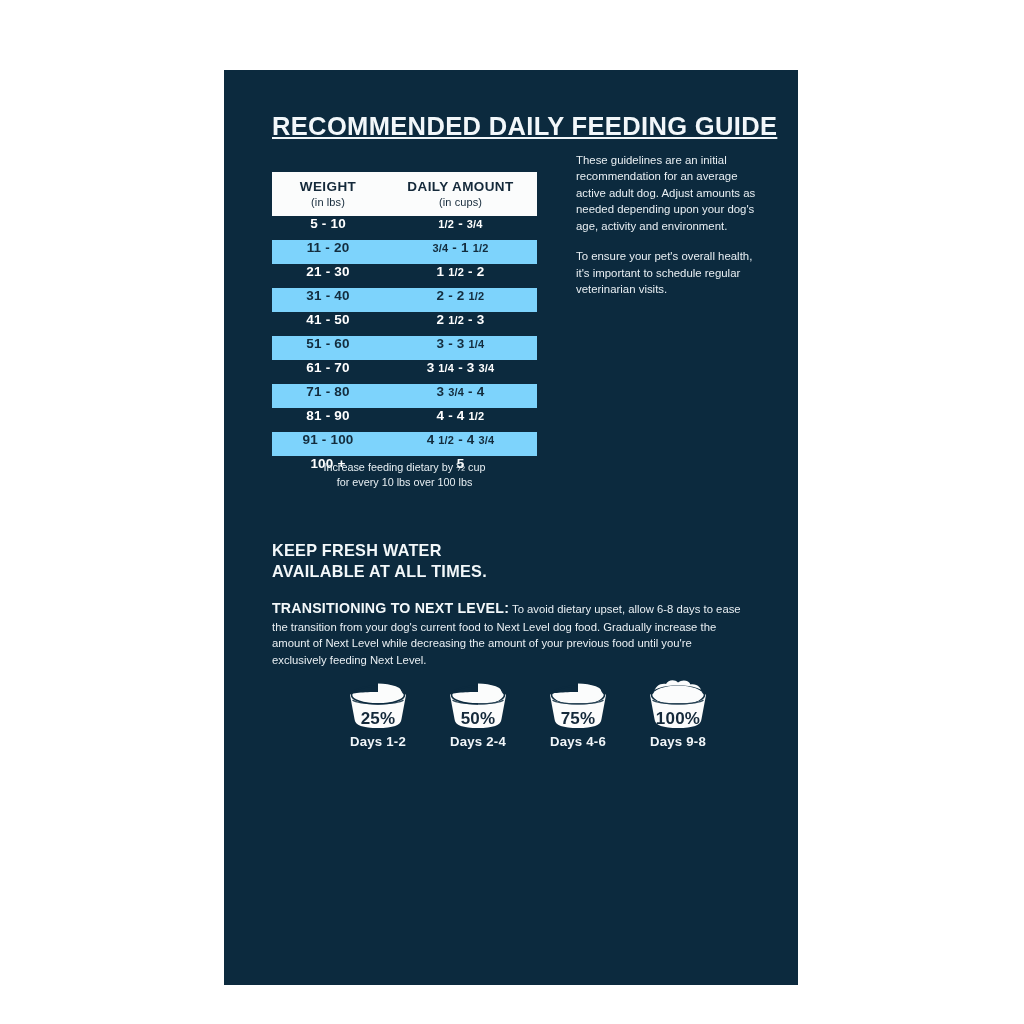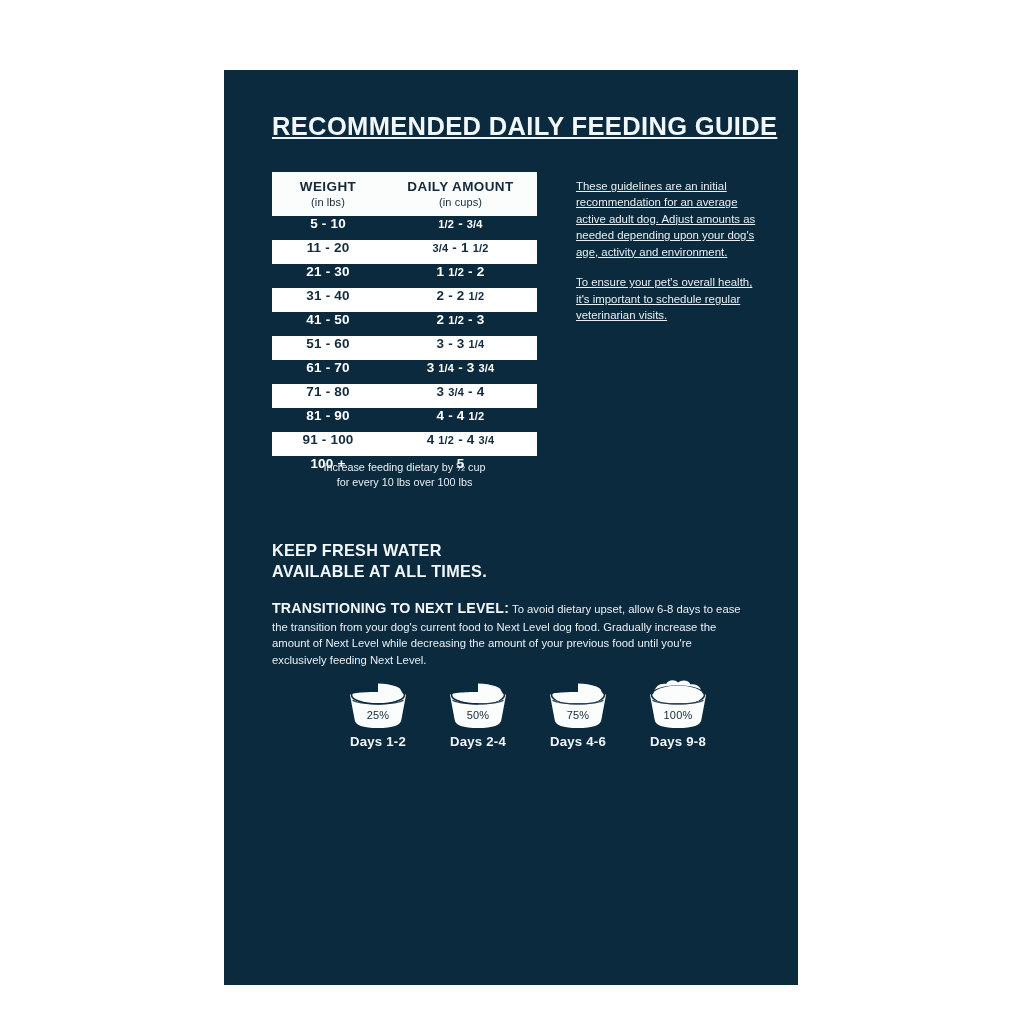--- a/index.html
+++ b/index.html
@@ -44,21 +44,21 @@
     position: absolute;
     left: 48px;
     top: 102px;
     width: 265px;
   }
   .trow {
     display: flex;
     height: 24px;
   }
   .trow.alt {
-    background: #ffffff;
+    background: #7dd3fc;
     color: #132c3d;
   }
   .trow.dark {
     background: transparent;
     color: #ffffff;
   }
   .thead {
     background: #fbfcfc;
     color: #14293a;
     height: 44px;
@@ -111,26 +111,25 @@
     text-align: center;
     font-size: 10.8px;
     line-height: 1.42;
     color: #e7eef2;
   }
 
   
   #side {
     position: absolute;
     left: 352px;
-    top: 108px;
+    top: 82px;
     width: 182px;
     font-size: 11.4px;
     line-height: 1.44;
     color: #e9eff3;
-    text-decoration: underline;
   }
   #side p { margin: 0 0 14px 0; }
   #side p:last-child { margin-bottom: 0; }
 
   
   #water {
     position: absolute;
     left: 48px;
     top: 470px;
     font-size: 16.2px;
@@ -176,22 +175,22 @@
     width: 74px;
     height: 56px;
   }
   .bowl-art svg { display: block; }
   .bowl-pct {
     position: absolute;
     left: 0;
     top: 31px;
     width: 74px;
     text-align: center;
-    font-size: 11px;
-    font-weight: normal;
+    font-size: 17px;
+    font-weight: bold;
     color: #14293a;
     letter-spacing: 0.2px;
   }
   .bowl-label {
     font-size: 13.2px;
     font-weight: bold;
     letter-spacing: 0.2px;
     color: #f1f6f9;
     white-space: nowrap;
   }

